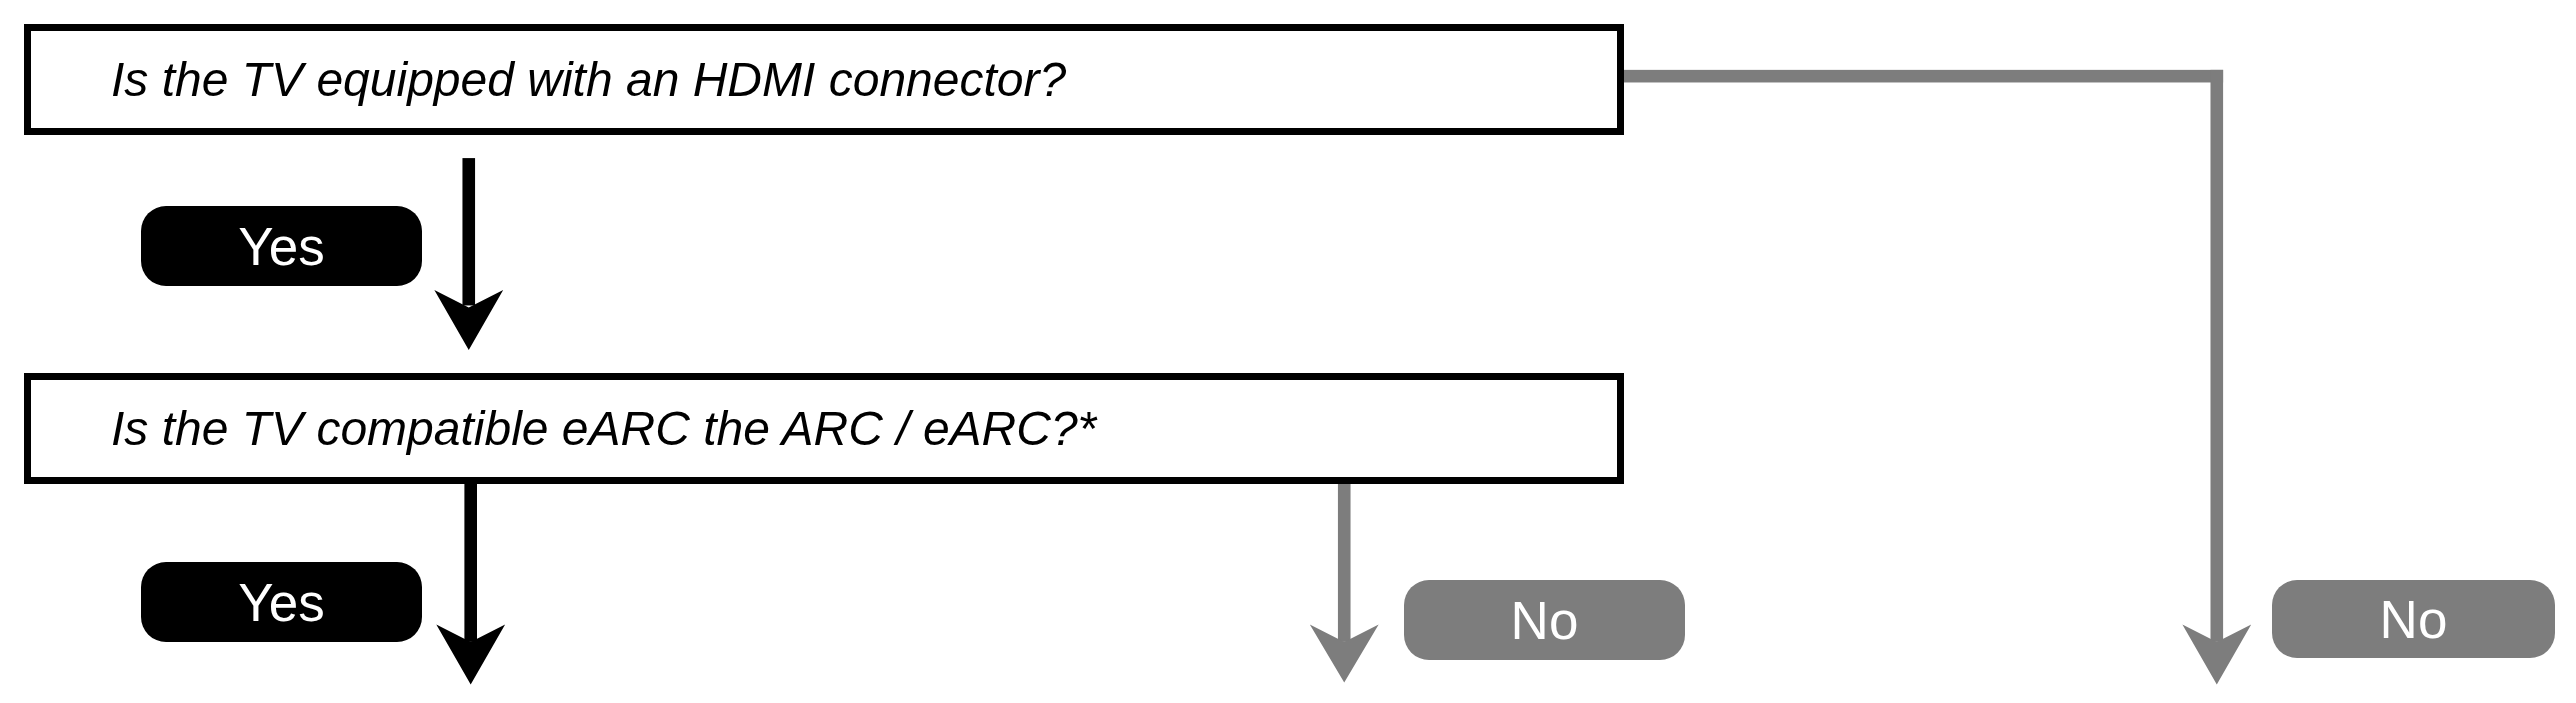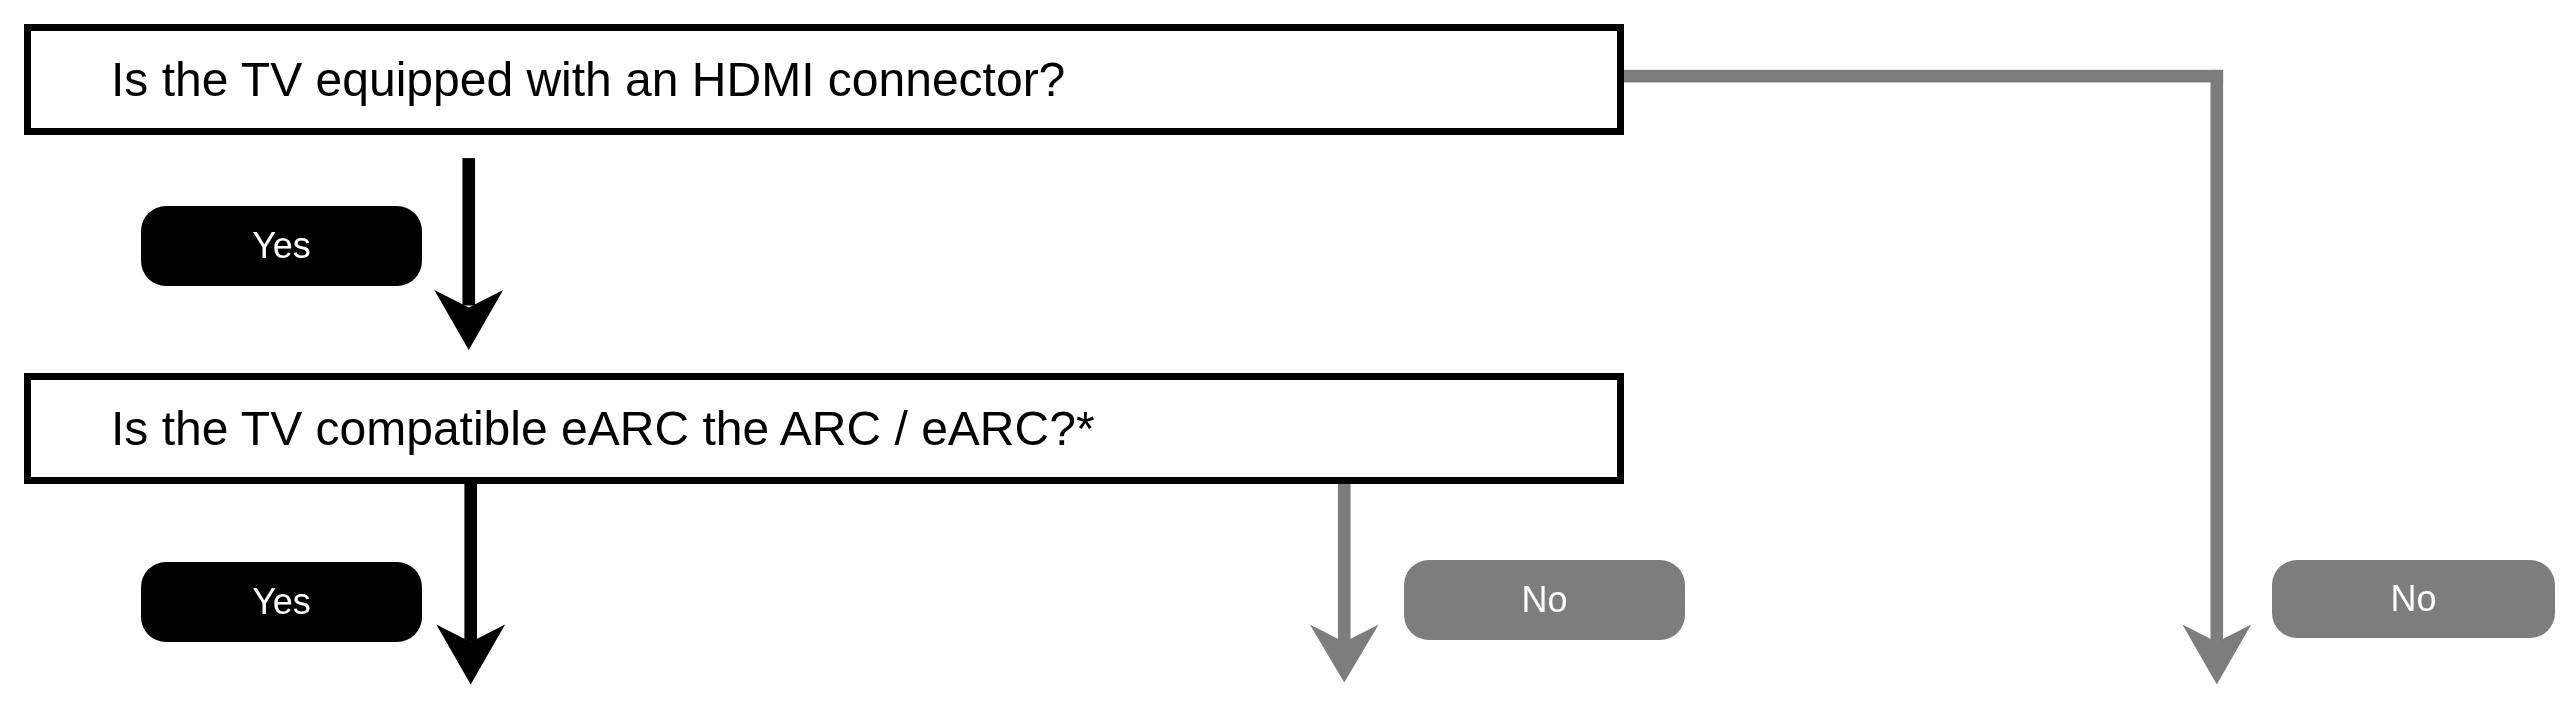--- a/index.html
+++ b/index.html
@@ -27,38 +27,39 @@
     box-sizing: border-box;
     background: var(--box-bg, #ffffff);
     border: 7.8px solid var(--box-border, #000000);
     display: flex;
     align-items: center;
     padding-left: 80px;
     font-size: 48px;
     color: #000000;
     z-index: 2;
     white-space: nowrap;
+    font-style: italic;
   }
   .qbox.q1 { top: 24px; }
   .qbox.q2 { top: 373px; }
   .pill {
     position: absolute;
     box-sizing: border-box;
     width: 281px;
     height: 80px;
     border-radius: 25px;
     display: flex;
     align-items: center;
     justify-content: center;
-    font-size: 36px;
+    font-size: 53px;
     color: #ffffff;
     z-index: 3;
   }
   .pill.yes { background: var(--yes-pill, #000000); }
-  .pill.no  { background: var(--no-pill, #7d7d7d); }
+  .pill.no  { background: var(--no-pill, #7d7d7d); margin-top: 20px; }
   .pill.yes1 { left: 141px;  top: 206px; height: 80px; }
   .pill.yes2 { left: 141px;  top: 562px; }
   .pill.no1  { left: 1404px; top: 560px; }
   .pill.no2  { left: 2272px; top: 560px; width: 283px; height: 78px; }
 </style>
 </head>
 <body>
 
 <div class="canvas">
 

